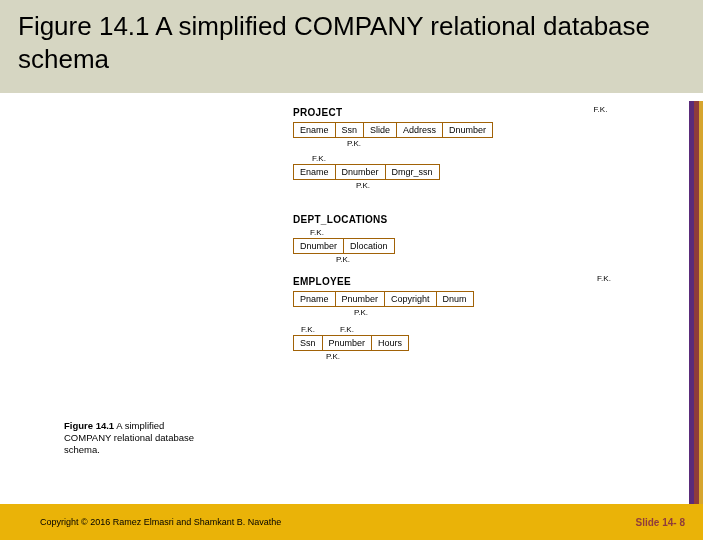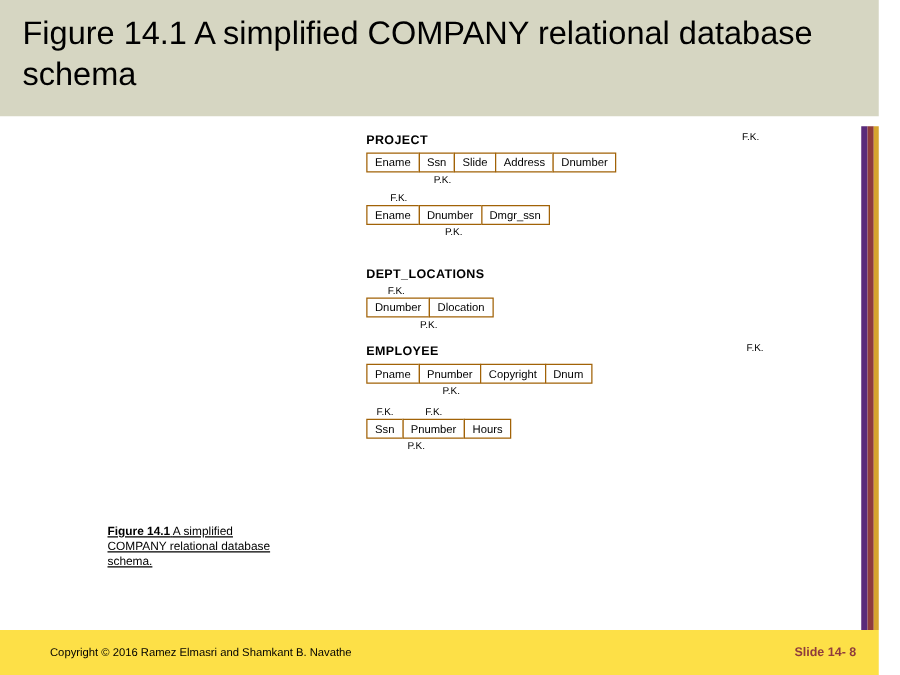--- a/index.html
+++ b/index.html
@@ -83,35 +83,34 @@
   .cell:first-child { margin-left: 0; }
   .pk-line {
     display: flex;
     font-size: 8px;
     margin-top: 1px;
   }
   .pk-line span { display: inline-block; }
 
   .caption {
     position: absolute;
-    left: 86px;
+    left: 64px;
     top: 315px;
     width: 140px;
     font-size: 9.5px;
     line-height: 1.25;
     color: #000;
-    text-decoration: underline;
   }
   .caption .fig-num { font-weight: bold; }
 
   .footer {
     position: absolute;
     left: 0; right: 0; bottom: 0;
     height: 36px;
-    background: #fde047;
+    background: #eab308;
     display: flex;
     align-items: center;
     justify-content: space-between;
     padding: 0 18px 0 40px;
     box-sizing: border-box;
   }
   .copyright {
     font-size: 9px;
     color: #000;
   }

